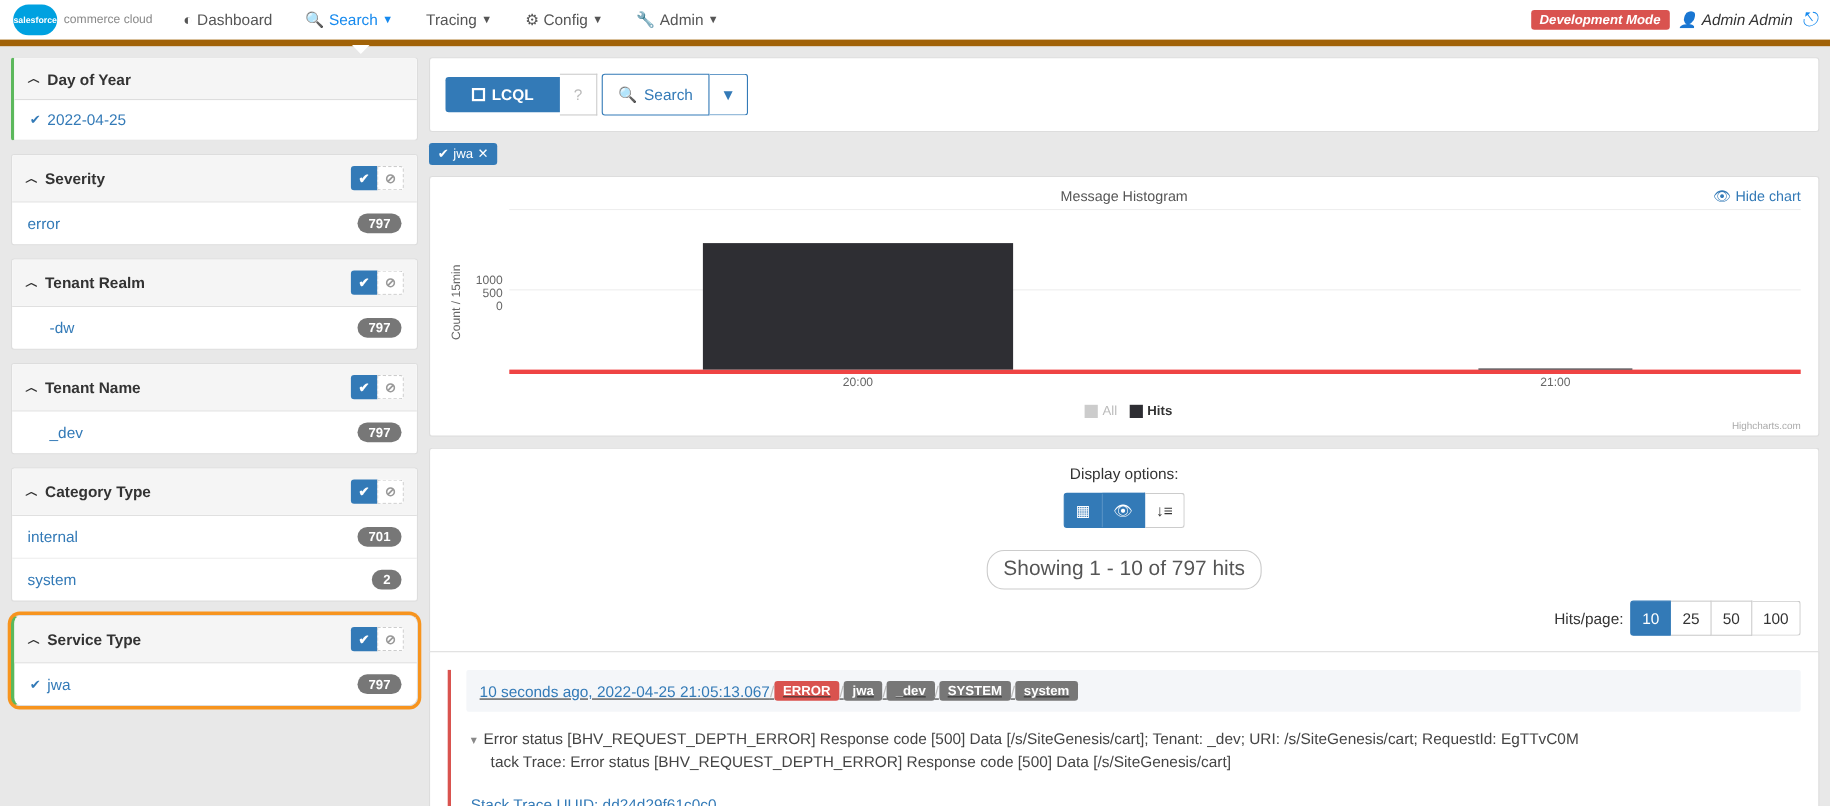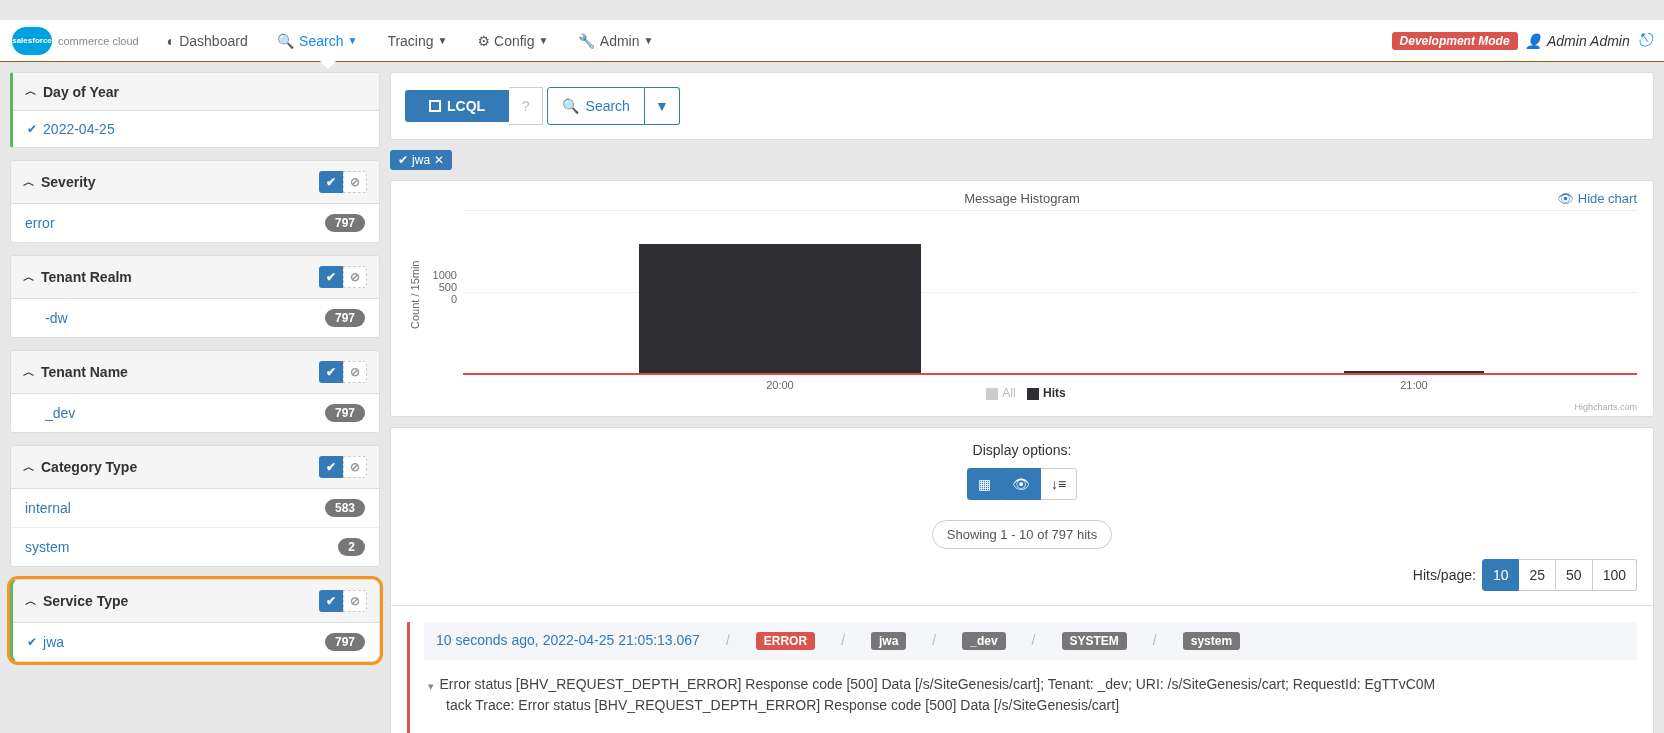--- a/index.html
+++ b/index.html
@@ -1,19 +1,19 @@
 <!DOCTYPE html>
 <html><head>
 <meta charset="utf-8">
 <style>
   * { box-sizing: border-box; margin: 0; padding: 0; }
   body { font-family: -apple-system, BlinkMacSystemFont, "Segoe UI", "Helvetica Neue", Arial, sans-serif; font-size: 14px; background: #e8e8e8; color: #333; }
   
   
-  .nav { background: #fff; border-bottom: 1px solid #a16207; height: 42px; display: flex; align-items: center; padding: 4px 12px; margin-top: 20px; }
+  .nav { background: #fff; border-bottom: 6px solid #a16207; height: 42px; display: flex; align-items: center; padding: 4px 12px; }
   .nav .logo { display: flex; align-items: center; gap: 6px; margin-right: 16px; }
   .nav .cloud { width: 40px; height: 28px; background: #00a1e0; border-radius: 14px; position: relative; display:flex; align-items:center; justify-content:center; color:#fff; font-size:8px; font-weight:bold; }
   .nav .brand { color:#888; font-size:11px; }
   .nav .menu { display:flex; gap:6px; }
   .nav .menu-item { display:flex; align-items:center; gap:4px; padding:6px 12px; color:#555; cursor:pointer; }
   .nav .menu-item.active { color:#1589ee; }
   .nav .menu-item .caret { font-size:10px; }
   .nav .right { margin-left:auto; display:flex; align-items:center; gap:8px;font-style:italic; }
   .nav .dev-badge { background:#d9534f; color:#fff; padding:2px 8px; border-radius:3px; font-size:12px; font-weight:bold; }
   .nav .user { display:flex; align-items:center; gap:4px; color:#333; }
@@ -58,44 +58,44 @@
   .tags { display:flex; gap:6px; }
   .tag { background:#337ab7; color:#fff; padding:3px 8px; border-radius:3px; font-size:12px; display:flex; align-items:center; gap:4px; }
   
   
   .chart-panel { background:#fff; border:1px solid #ddd; border-radius:3px; padding:10px 16px 4px; position:relative; }
   .chart-head { text-align:center; font-size:13px; color:#555; margin-bottom:4px; position:relative; }
   .hide-chart { position:absolute; right:0; top:0; color:#337ab7; display:flex; align-items:center; gap:4px; }
   .chart-body { display:flex; height:170px; }
   .chart-ylabel { writing-mode:vertical-lr; transform:rotate(180deg); font-size:11px; color:#666; text-align:center; padding:0 2px; }
   .chart-yaxis { display:flex; flex-direction:column; justify-content:center; font-size:11px; color:#666; padding:4px 6px 20px 0; text-align:right; width:40px; }
-  .chart-plot { flex:1; position:relative; border-bottom:2px solid #ef4444; margin-bottom:5px; }
+  .chart-plot { flex:1; position:relative; border-bottom:4px solid #ef4444; margin-bottom:20px; }
   .chart-plot .grid { position:absolute; left:0; right:0; border-top:1px solid #eee; }
   .bar { position:absolute; bottom:0; background:#2e2e33; }
   .chart-xaxis { position:absolute; bottom:-18px; font-size:11px; color:#666; transform:translateX(-50%); }
   .chart-legend { text-align:center; font-size:12px; padding:6px 0 2px; }
   .chart-legend .sw { display:inline-block; width:12px; height:12px; vertical-align:middle; margin:0 4px 0 8px; }
   .chart-credit { text-align:right; font-size:9px; color:#aaa; }
   
   
   .results-bar { background:#fff; border:1px solid #ddd; border-radius:3px 3px 0 0; padding:14px 16px; display:flex; align-items:center; gap:10px; border-bottom:none;flex-direction:column; }
   .results-bar .label { font-size:14px; color:#333; }
   .btngrp { display:flex; }
   .btngrp .b { height:32px; padding:0 10px; border:1px solid #ccc; display:flex; align-items:center; justify-content:center; font-size:14px; }
   .btngrp .b.active { background:#337ab7; color:#fff; border-color:#337ab7; }
   .btngrp .b + .b { border-left:none; }
   .btngrp .b:first-child { border-radius:3px 0 0 3px; }
   .btngrp .b:last-child { border-radius:0 3px 3px 0; }
-  .pill { border:1px solid #ccc; border-radius:16px; padding:6px 14px; font-size:13px; color:#555; }
+  .pill { border:1px solid #ccc; border-radius:16px; padding:6px 14px; font-size:19px; color:#555; }
   .hitspage { margin-left:auto; display:flex; align-items:center; gap:6px; }
   
   
   .results { background:#fff; border:1px solid #ddd; border-radius:0 0 3px 3px; padding:16px; }
   .result { border-left:3px solid #d9534f; padding-left:14px; }
-  .result-head { background:#f4f6f9; padding:10px 12px; display:flex; align-items:flex-start; gap:26px; flex-wrap:wrap; border-radius:2px; }
+  .result-head { background:#f4f6f9; padding:10px 12px; display:flex; align-items:flex-end; gap:0; flex-wrap:wrap; border-radius:2px;text-decoration:underline; }
   .result-head .ts { color:#337ab7; }
   .result-head .sep { color:#bbb; }
   .badge-sm { color:#fff; padding:2px 8px; border-radius:3px; font-size:12px; font-weight:bold; }
   .badge-sm.err { background:#d9534f; }
   .badge-sm.gray { background:#777; }
   .result-body { padding:14px 4px 0; color:#444; font-size:14px; line-height:1.5; }
   .result-body .line { display:flex; align-items:flex-start; gap:6px; }
   .result-body .tog { color:#888; font-size:11px; margin-top:4px; }
   .result-link { color:#337ab7; margin-top:18px; }
   .callout-line { position:absolute; height:3px; background:#f7941e; z-index:9; }
@@ -219,21 +219,21 @@
           <span class="chev">︿</span>
           <span>Category Type</span>
           <span class="toggles">
             <span class="tog check">✔</span>
             <span class="tog ban">⊘</span>
           </span>
         </div>
       <div class="facet-body">
         <div class="facet-row">
             <span>internal</span>
-            <span class="badge">583</span>
+            <span class="badge">701</span>
           </div>
         <div class="facet-row">
             <span>system</span>
             <span class="badge">2</span>
           </div>
       </div>
     </div>
 
     <div class="facet accent highlight" style="position:relative;">
       <div class="facet-head">

